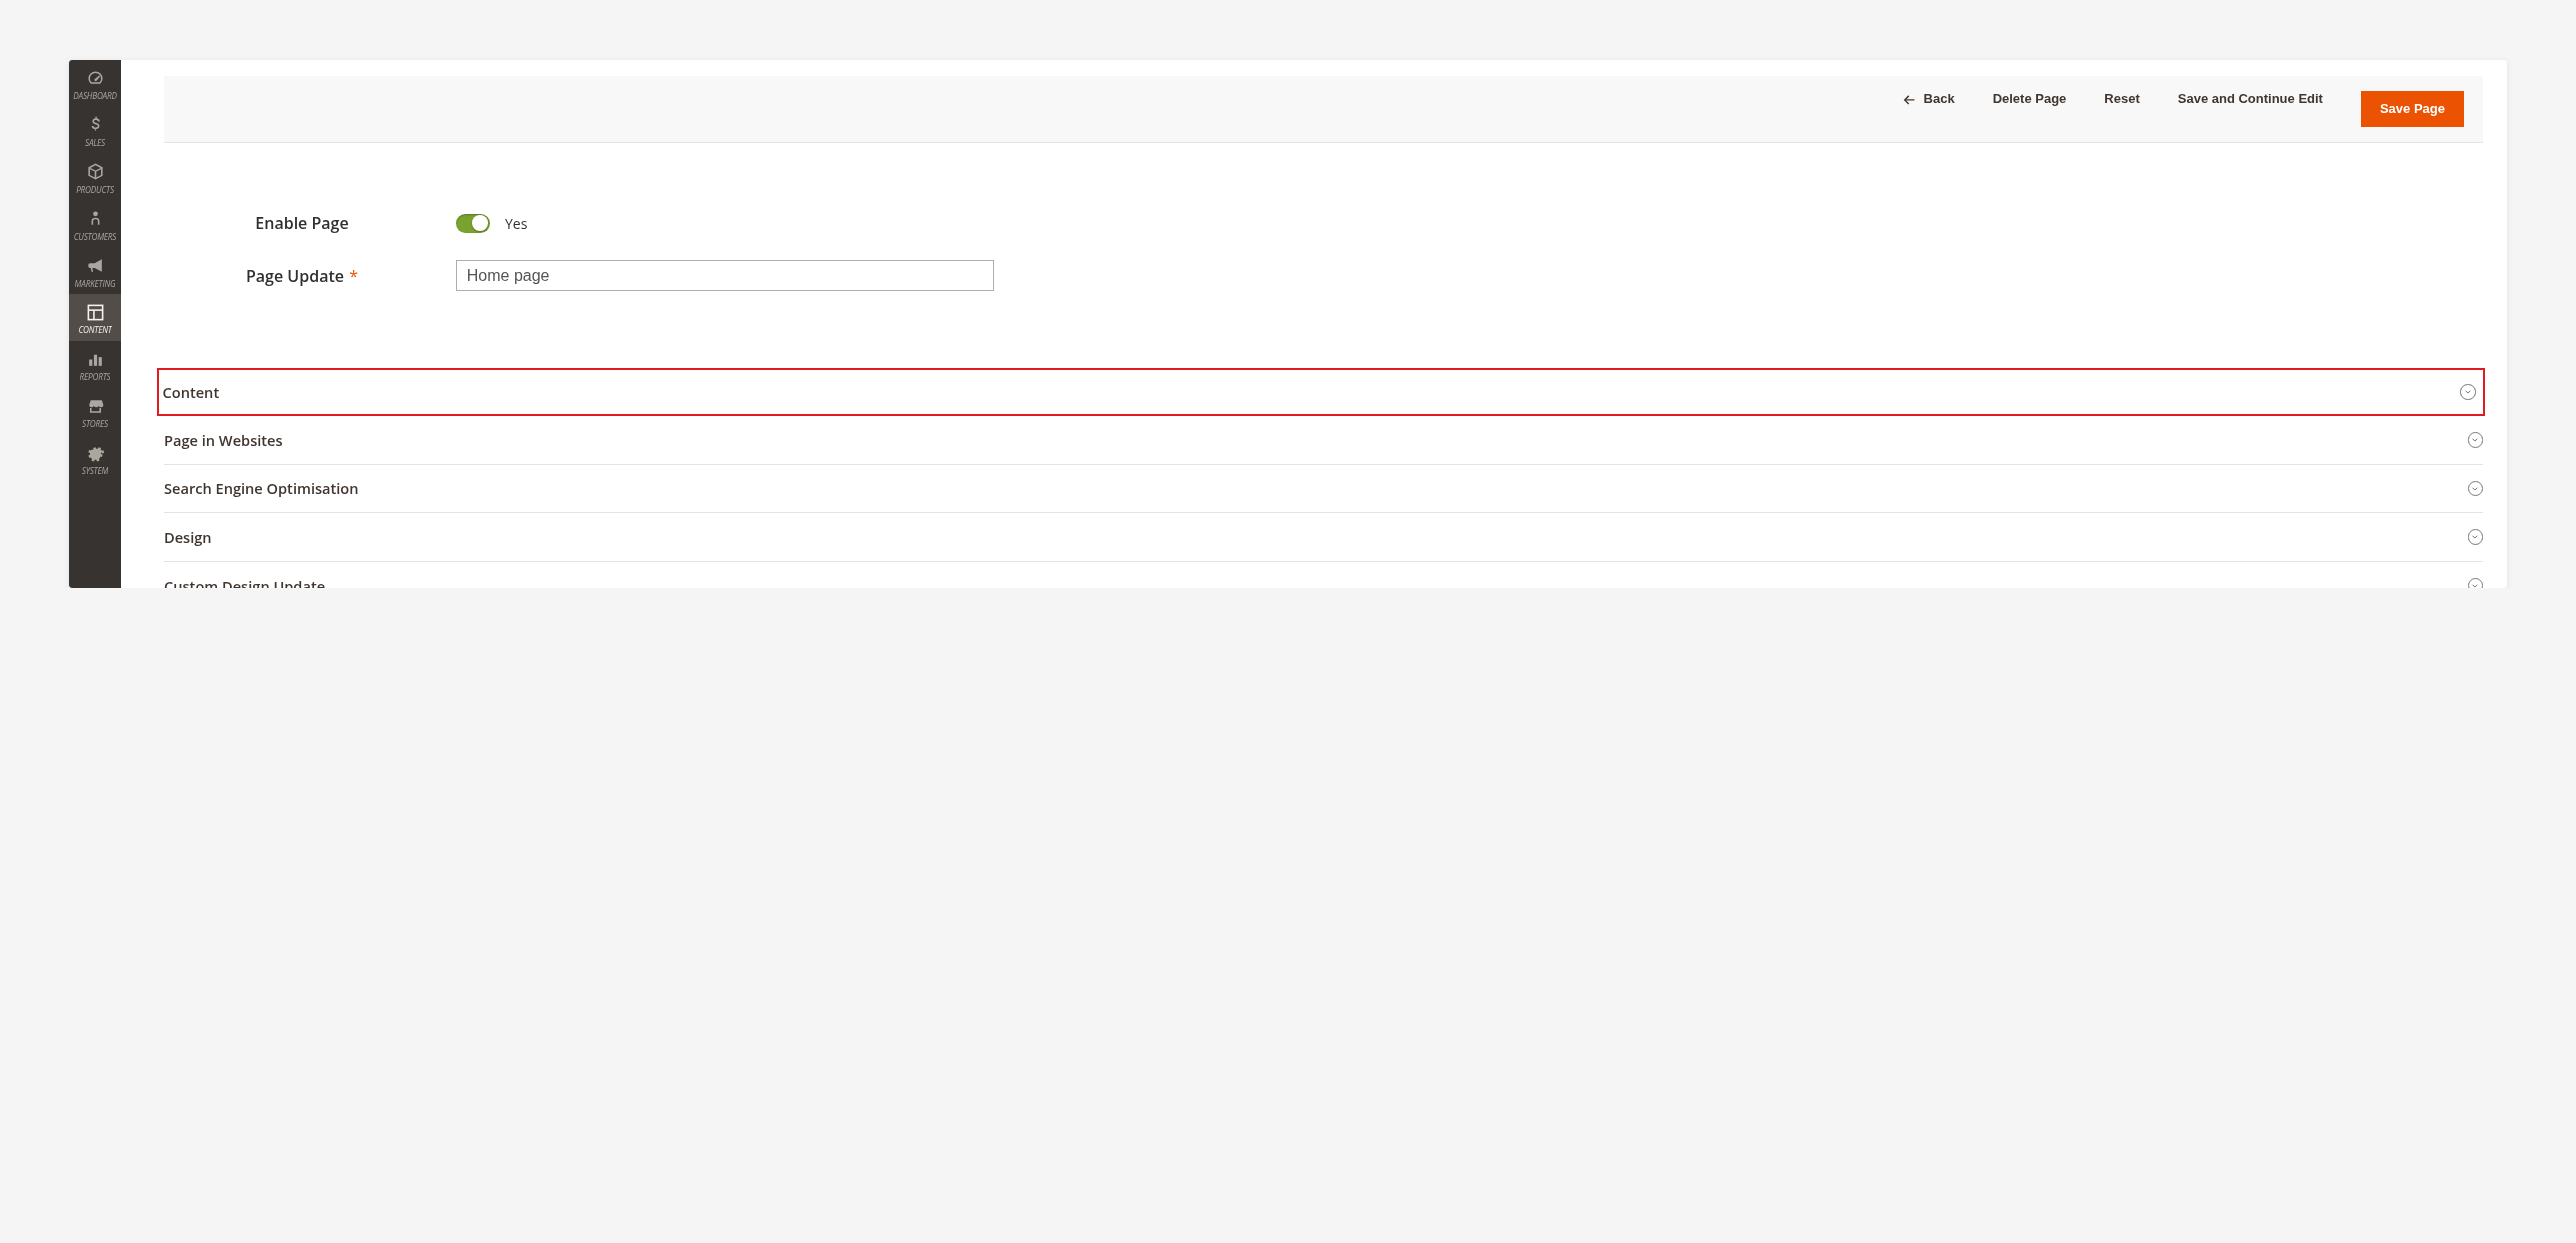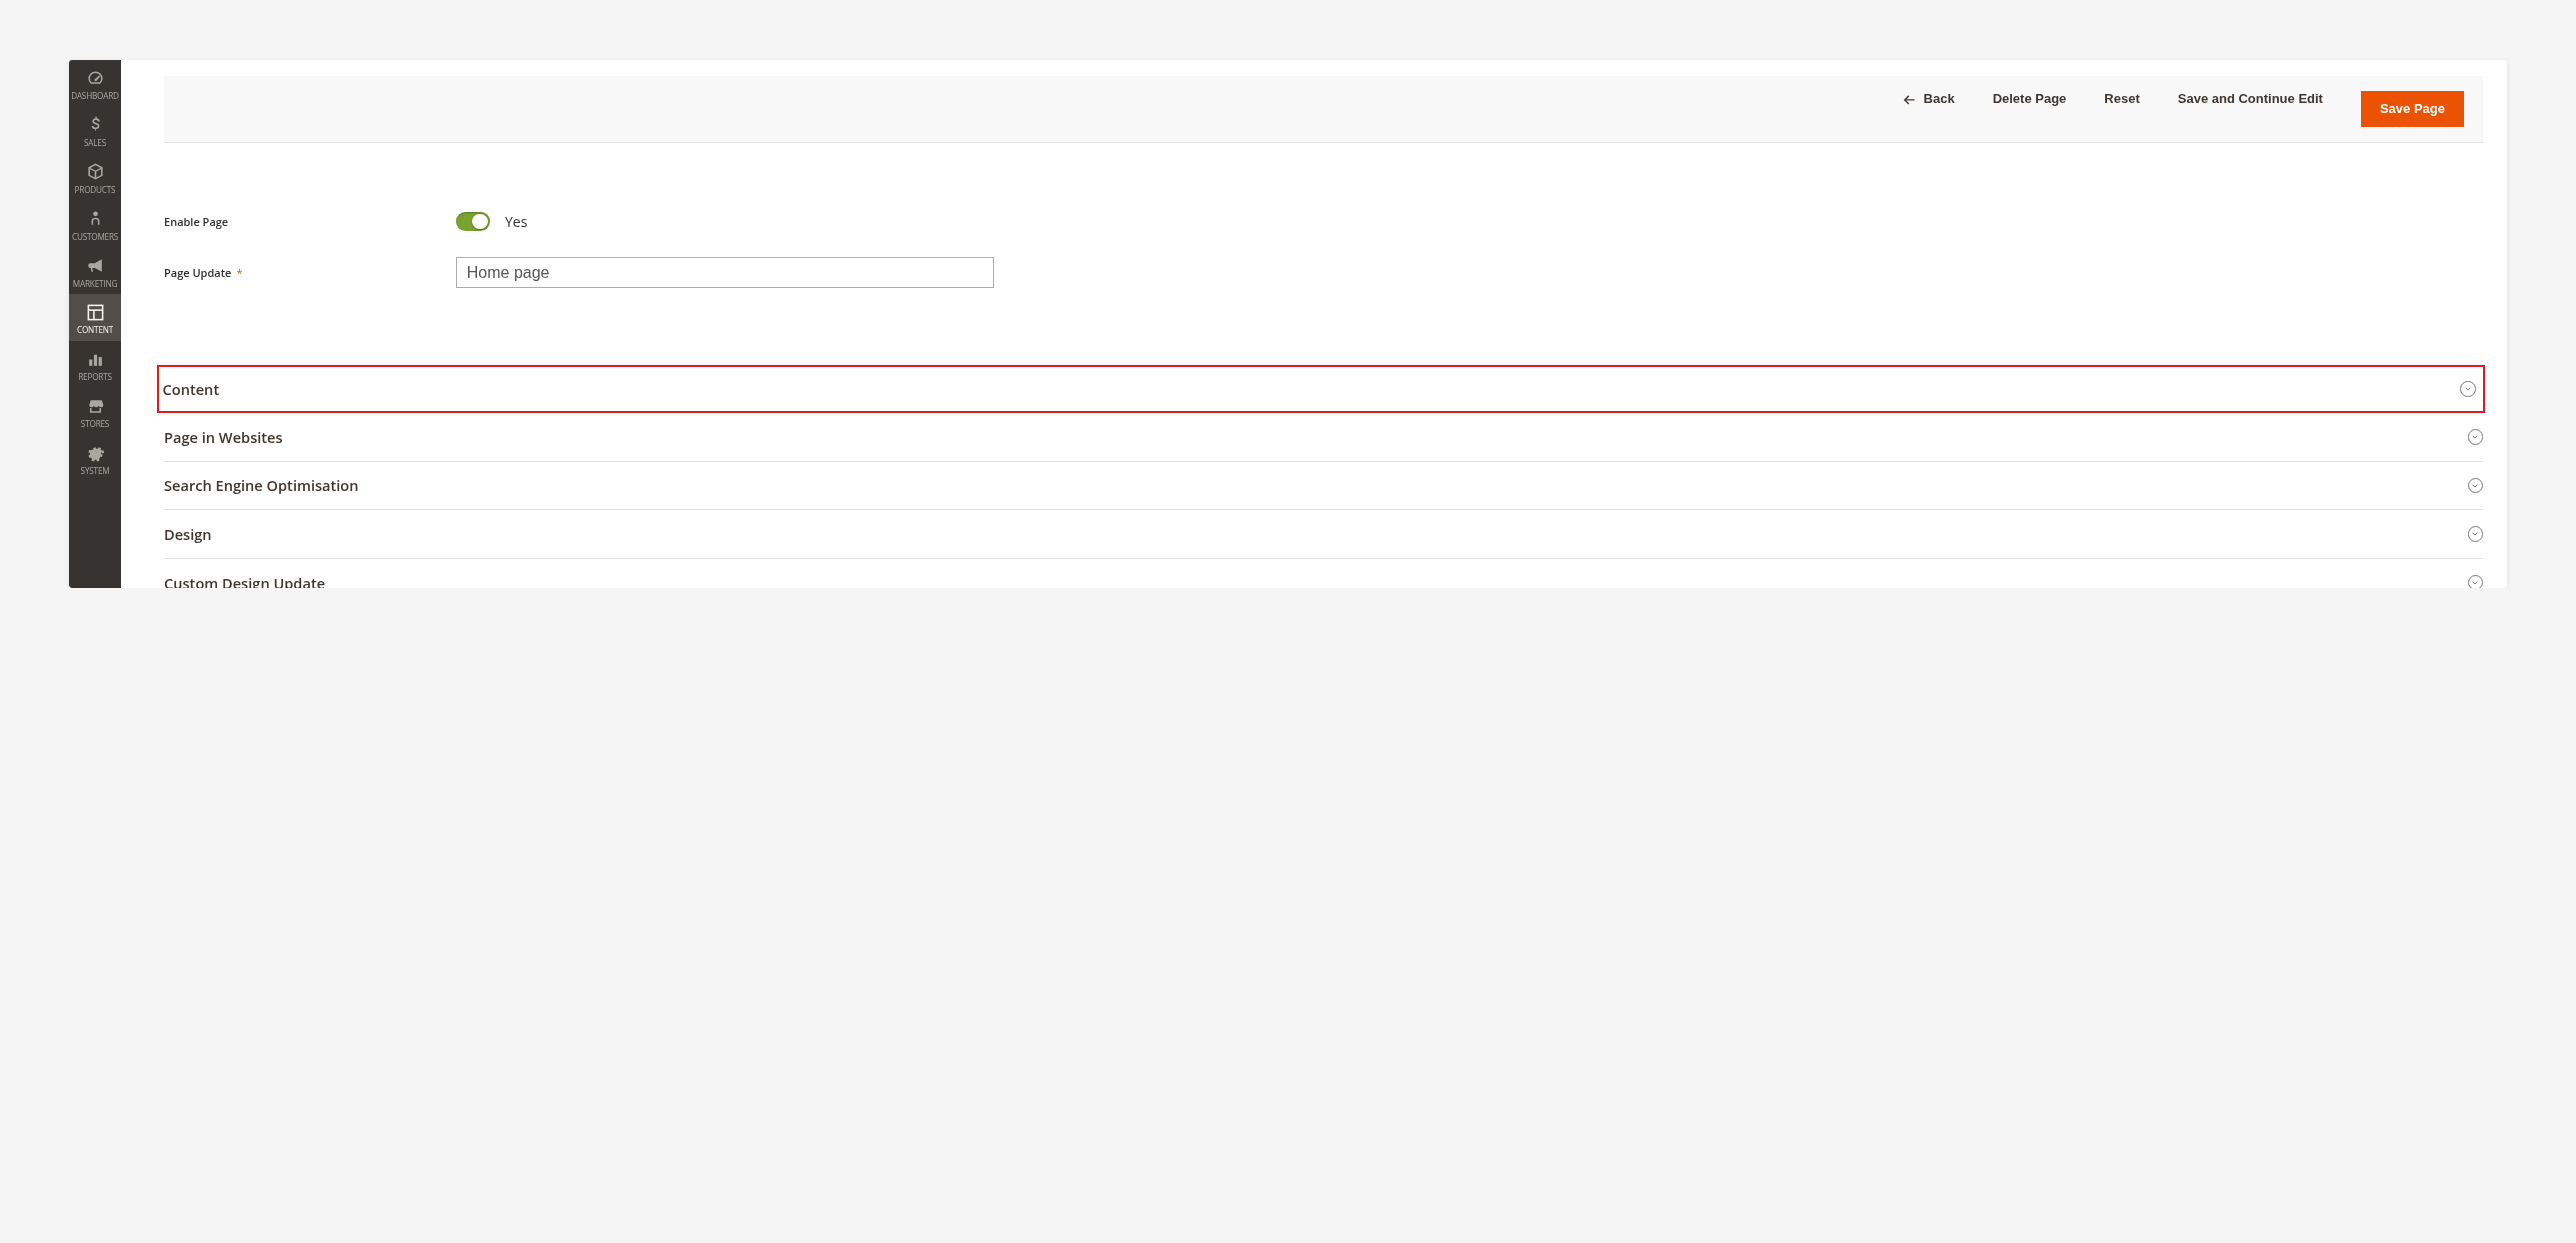--- a/index.html
+++ b/index.html
@@ -46,21 +46,21 @@
   }
   .sidebar-icon {
     width: 19px;
     height: 19px;
     margin-bottom: 3.4px;
     display: flex;
     align-items: center;
     justify-content: center;
   }
   .sidebar-icon svg { width: 100%; height: 100%; }
-  .sidebar-label { letter-spacing: -0.2px; white-space: nowrap; overflow: hidden; }
+  .sidebar-label { letter-spacing: -0.2px; white-space: nowrap; overflow: hidden; font-style: italic; }
   
   .main {
     flex: 1;
     padding: 15.5px 24px 0 43px;
     overflow: hidden;
   }
   .toolbar {
     background: #f8f8f8;
     border-bottom: 0.9px solid #e3e3e3;
     padding: 15.5px 19px;
@@ -93,24 +93,24 @@
     padding: 69px 0 34px 0;
   }
   .form-row {
     display: flex;
     align-items: center;
     gap: 15.5px;
     margin-bottom: 26px;
   }
   .form-label {
     width: 276px;
-    text-align: left;
+    text-align: center;
     font-weight: 600;
     color: #303030;
-    font-size: 11px;
+    font-size: 16px;
   }
   .required-mark { color: #eb5202; margin-left: 5.2px; font-weight: 400;}
   .toggle {
     width: 34px; height: 19px;
     background: #79a22e;
     border-radius: 9.5px;
     position: relative;
     cursor: pointer;
     box-shadow: inset 0 0.9px 1.7px rgba(0,0,0,0.25);
   }

